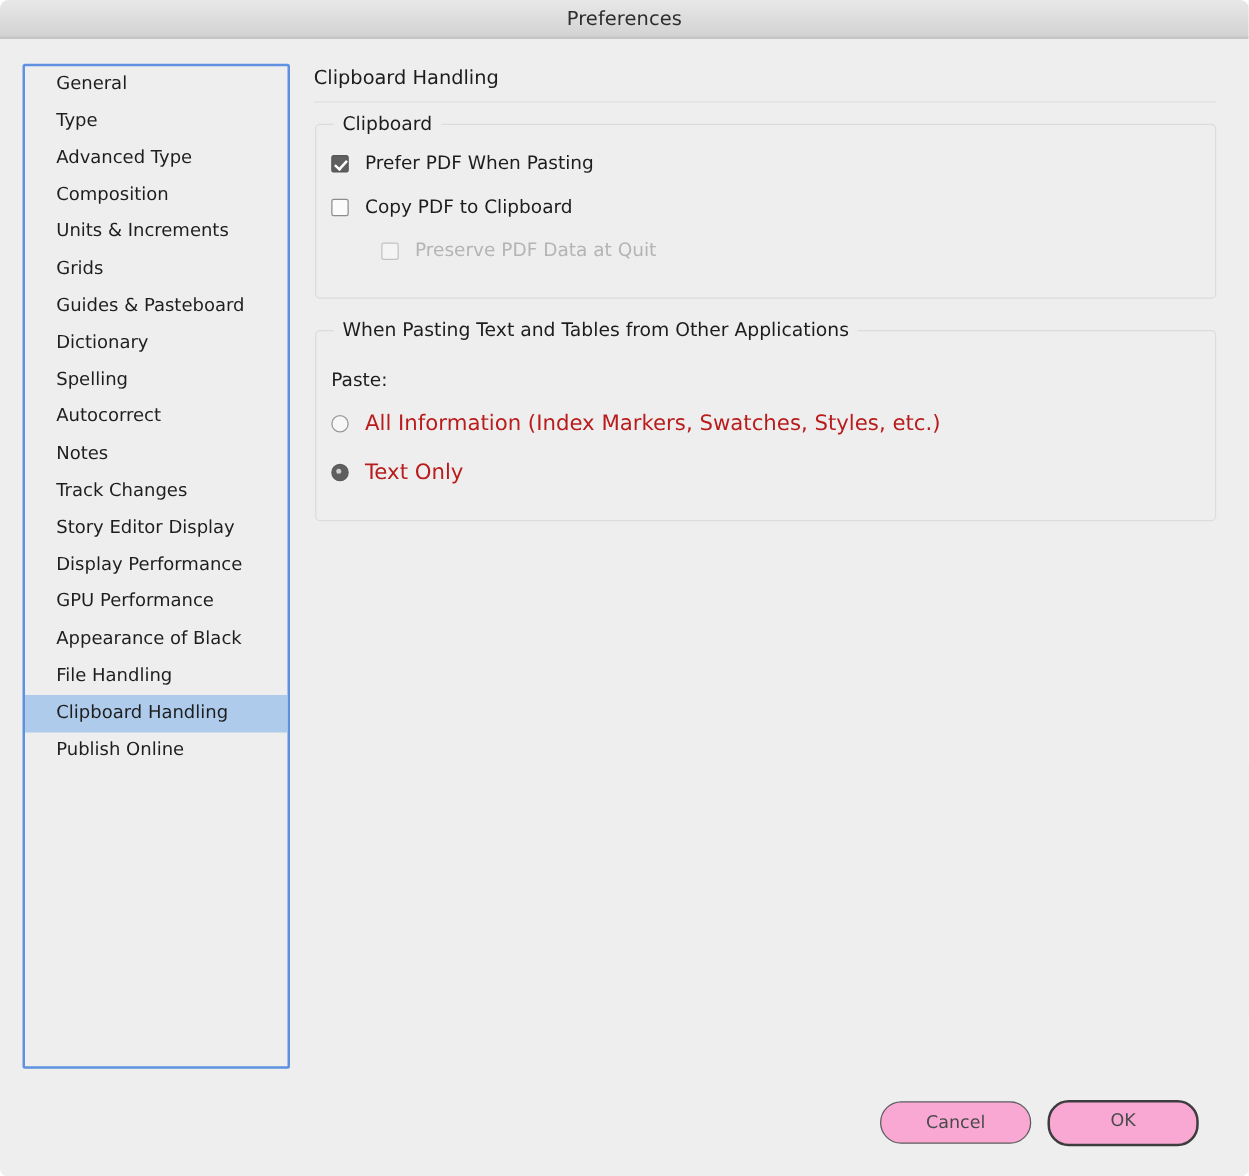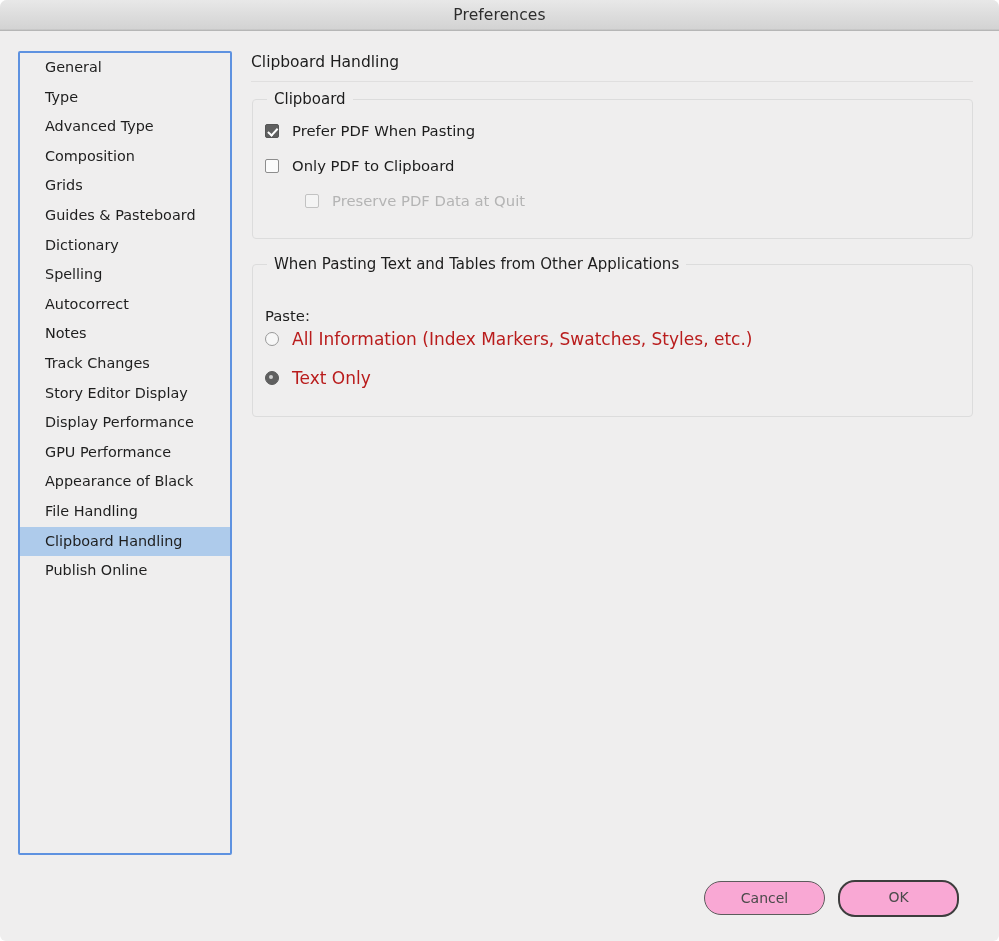--- a/index.html
+++ b/index.html
@@ -205,21 +205,21 @@
   }
   .radio-label {
     margin-left: 13px;
     font-size: 17px;
     color: #b91c1c;
   }
 
   #paste-label {
     position: absolute;
     left: 12px;
-    top: 42px;
+    top: 31px;
     font-size: 14.8px;
     color: #1d1d1d;
   }
 
   
   .dlg-button {
     position: absolute;
     height: 34px;
     box-sizing: border-box;
     border-radius: 17px;
@@ -253,20 +253,21 @@
 
   <div id="titlebar">
     <div id="titlebar-text">Preferences</div>
   </div>
 
   <div id="sidebar">
     <div class="side-item">General</div>
     <div class="side-item">Type</div>
     <div class="side-item">Advanced Type</div>
     <div class="side-item">Composition</div>
+    <div class="side-item">Units &amp; Increments</div>
     <div class="side-item">Grids</div>
     <div class="side-item">Guides &amp; Pasteboard</div>
     <div class="side-item">Dictionary</div>
     <div class="side-item">Spelling</div>
     <div class="side-item">Autocorrect</div>
     <div class="side-item">Notes</div>
     <div class="side-item">Track Changes</div>
     <div class="side-item">Story Editor Display</div>
     <div class="side-item">Display Performance</div>
     <div class="side-item">GPU Performance</div>
@@ -284,21 +285,21 @@
     <div class="groupbox" id="group-clipboard">
       <div class="group-legend">Clipboard</div>
 
       <div class="check-row" style="left:12px; top:22px;">
         <span class="checkbox checked"></span>
         <span class="check-label">Prefer PDF When Pasting</span>
       </div>
 
       <div class="check-row" style="left:12px; top:57px;">
         <span class="checkbox"></span>
-        <span class="check-label">Only PDF to Clipboard</span>
+        <span class="check-label">Copy PDF to Clipboard</span>
       </div>
 
       <div class="check-row" style="left:52px; top:92px;">
         <span class="checkbox disabled"></span>
         <span class="check-label disabled">Preserve PDF Data at Quit</span>
       </div>
     </div>
 
     <div class="groupbox" id="group-pasting">
       <div class="group-legend">When Pasting Text and Tables from Other Applications</div>

